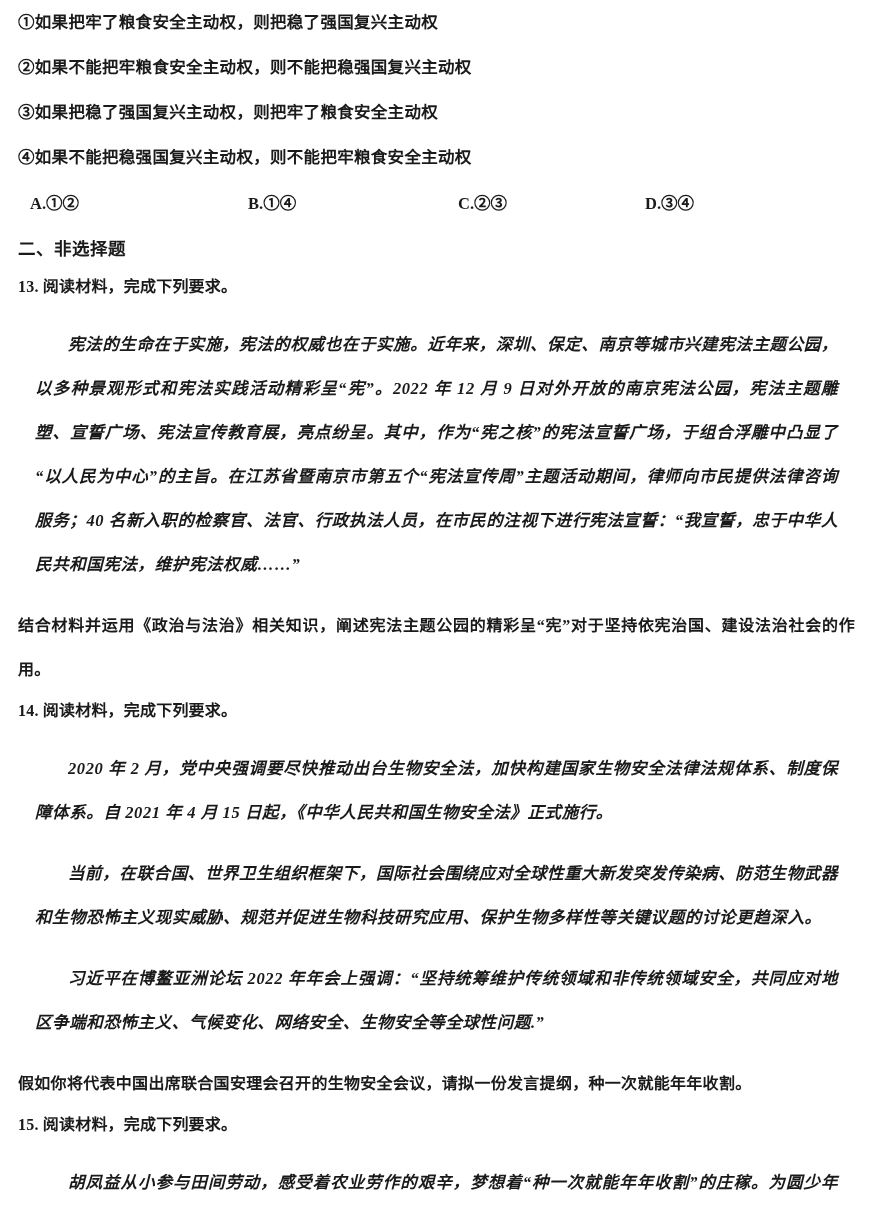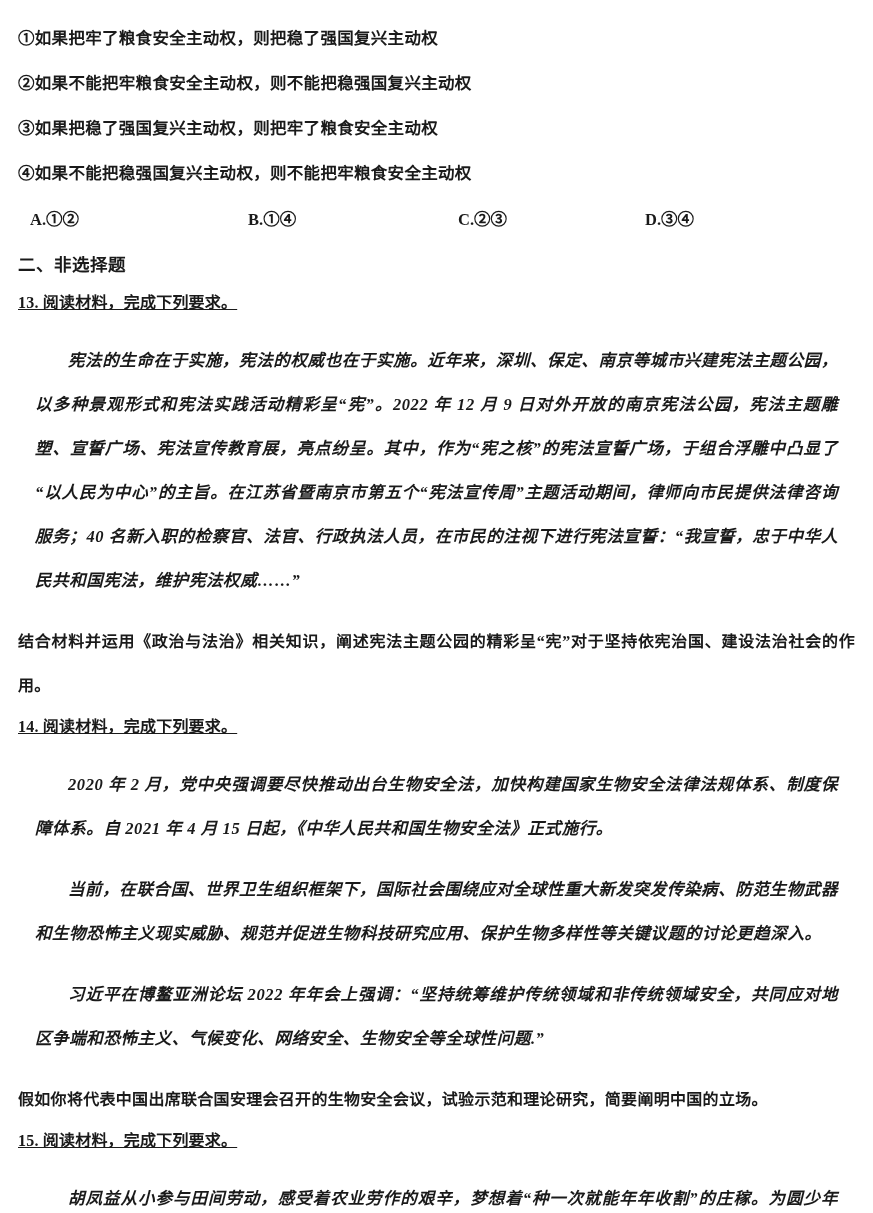--- a/index.html
+++ b/index.html
@@ -15,21 +15,21 @@
     font-family: "Liberation Serif", "DejaVu Serif", serif;
     color: #1a1a1a;
     -webkit-font-smoothing: antialiased;
   }
 
   .page {
     position: relative;
     width: 873px;
     height: 1213px;
     box-sizing: border-box;
-    padding: 16px 18px 0 18px;
+    padding: 0 18px 0 18px;
   }
 
   
   .stmt {
     font-size: 16.5px;
     line-height: 45px;
     font-family: "Liberation Serif", "DejaVu Serif", serif;
     font-weight: 600;
     letter-spacing: 0.3px;
   }
@@ -61,21 +61,20 @@
     margin-bottom: 2px;
     letter-spacing: 0.5px;
   }
 
   
   .q-stem {
     font-size: 16px;
     line-height: 38px;
     font-weight: 600;
     letter-spacing: 0.2px;
-    text-decoration: underline;
   }
 
   
   .material {
     font-family: "Liberation Serif", "DejaVu Serif", serif;
     font-style: italic;
     font-weight: 600;
     font-size: 16.5px;
     line-height: 44px;
     text-align: justify;
@@ -129,21 +128,21 @@
     <div class="q-stem">13. 阅读材料，完成下列要求。</div>
     <p class="material">宪法的生命在于实施，宪法的权威也在于实施。近年来，深圳、保定、南京等城市兴建宪法主题公园，以多种景观形式和宪法实践活动精彩呈“宪”。2022 年 12 月 9 日对外开放的南京宪法公园，宪法主题雕塑、宣誓广场、宪法宣传教育展，亮点纷呈。其中，作为“宪之核”的宪法宣誓广场，于组合浮雕中凸显了“以人民为中心”的主旨。在江苏省暨南京市第五个“宪法宣传周”主题活动期间，律师向市民提供法律咨询服务；40 名新入职的检察官、法官、行政执法人员，在市民的注视下进行宪法宣誓：“我宣誓，忠于中华人民共和国宪法，维护宪法权威……”</p>
     <p class="req">结合材料并运用《政治与法治》相关知识，阐述宪法主题公园的精彩呈“宪”对于坚持依宪治国、建设法治社会的作用。</p>
   </div>
 
   <div>
     <div class="q-stem">14. 阅读材料，完成下列要求。</div>
     <p class="material">2020 年 2 月，党中央强调要尽快推动出台生物安全法，加快构建国家生物安全法律法规体系、制度保障体系。自 2021 年 4 月 15 日起，《中华人民共和国生物安全法》正式施行。</p>
     <p class="material">当前，在联合国、世界卫生组织框架下，国际社会围绕应对全球性重大新发突发传染病、防范生物武器和生物恐怖主义现实威胁、规范并促进生物科技研究应用、保护生物多样性等关键议题的讨论更趋深入。</p>
     <p class="material">习近平在博鳌亚洲论坛 2022 年年会上强调：“坚持统筹维护传统领域和非传统领域安全，共同应对地区争端和恐怖主义、气候变化、网络安全、生物安全等全球性问题.”</p>
-    <p class="req">假如你将代表中国出席联合国安理会召开的生物安全会议，试验示范和理论研究，简要阐明中国的立场。</p>
+    <p class="req">假如你将代表中国出席联合国安理会召开的生物安全会议，请拟一份发言提纲，种一次就能年年收割。</p>
   </div>
 
   <div>
     <div class="q-stem">15. 阅读材料，完成下列要求。</div>
     <p class="material">胡凤益从小参与田间劳动，感受着农业劳作的艰辛，梦想着“种一次就能年年收割”的庄稼。为圆少年时期的梦，上大学时他选择了农学专业，长期致力于“把一年生的水稻变成多年生的水稻”。2004 年，胡凤益团队利用长雄野生稻无性繁殖特性，将多年生野生种和一年生栽培种杂交，选育出多年生后代群体，该成果获得云南省自然科学奖一等奖。培育多年生稻种的研究漫长又艰辛，他们克服了项目经费不足、田野工作辛苦等困难，目标在前却难见终点等困扰，坚持进行实地调查、科学实验、试验示范和理论研究，成功培育了一系列多年生稻栽培品种。多年生稻播种一次持续收获多年，具有广适、高产稳产等特点，节约了劳动力投入，减少了生产成本，提高了经济效益。2018 年，他们培育的“多年生稻23”成为全球第一</p>
   </div>
 
 </div>
 
 </body></html>

